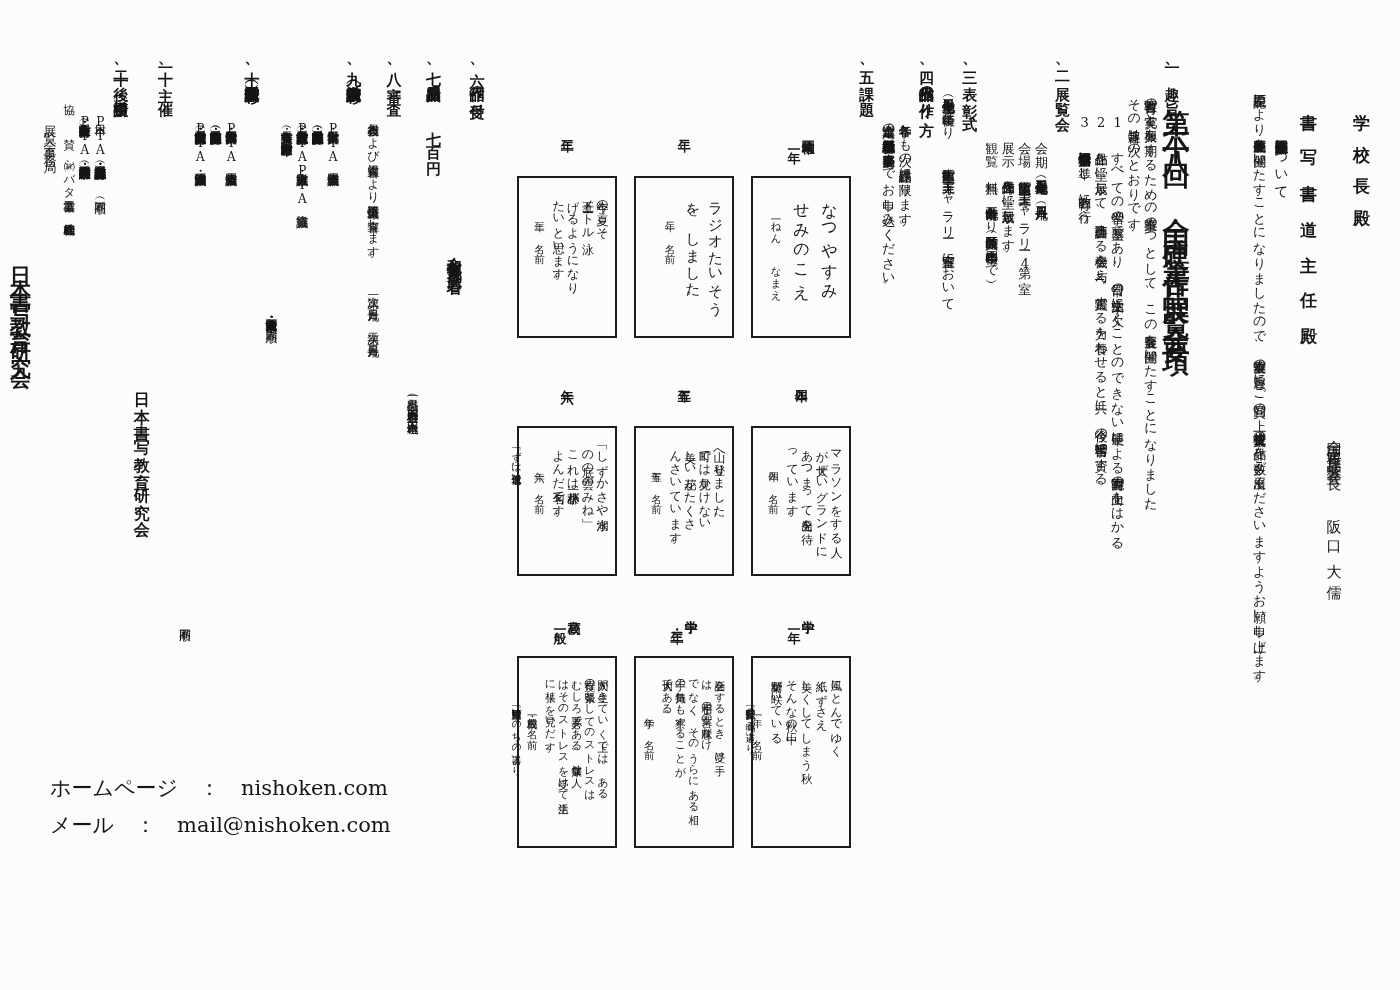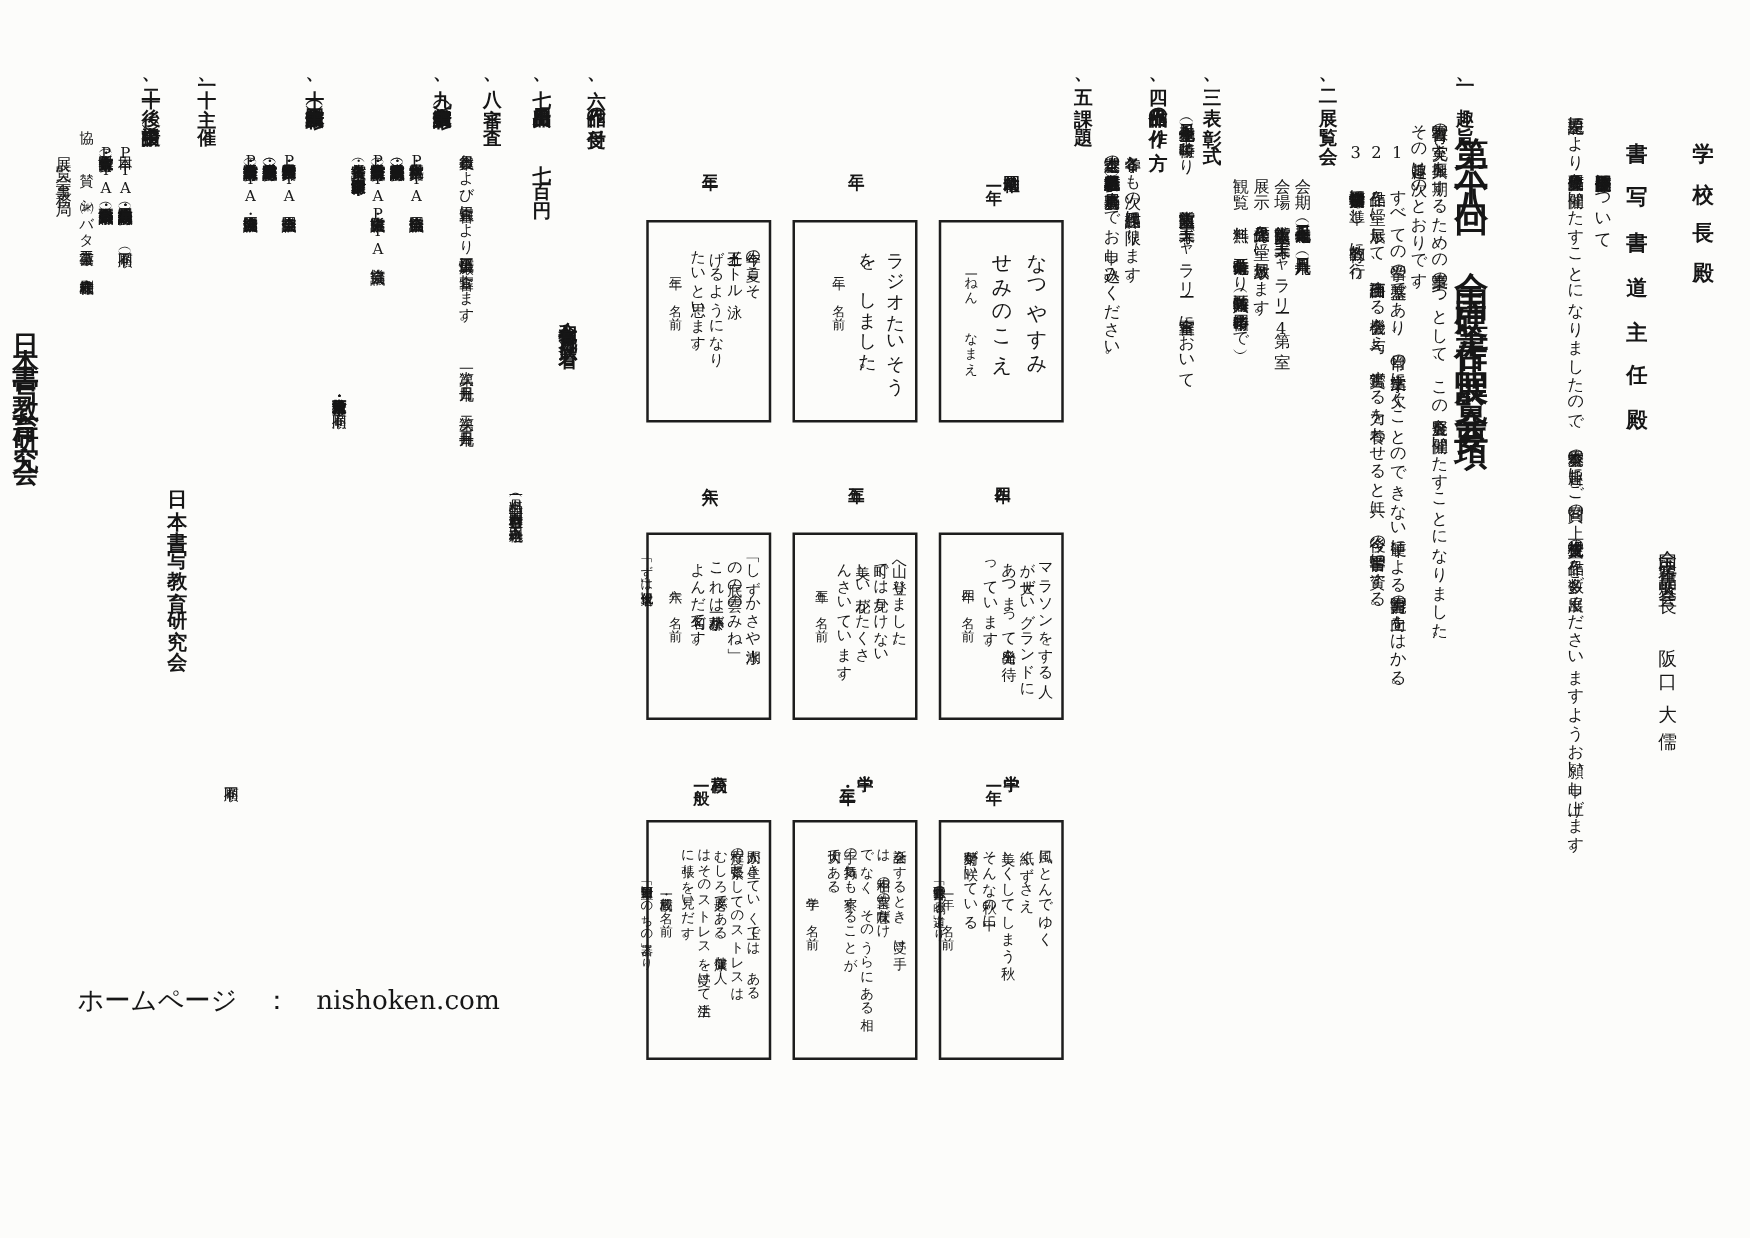--- a/index.html
+++ b/index.html
@@ -73,21 +73,21 @@
   .t-jhs1{font-size:11.5px;line-height:1.3;}
   .t-sm{font-size:10.8px;line-height:1.22;}
   .pt22{padding-top:22px;}
   .pt38{padding-top:38px;}
   .bnote,.battr{position:absolute;writing-mode:vertical-rl;text-orientation:upright;
     font-size:10px;line-height:1.1;left:-14px;}
   .bnote{top:64px;}
   .battr{top:92px;}
   
   #contact{position:absolute;left:50px;top:770px;font-size:21px;line-height:1.75;}
-  #contact p{margin:12px;}
+  #contact p{margin:0;}
 </style>
 </head>
 <body>
 
 <div id="salutations" class="v">
   <p class="salut first">学校長殿</p>
   <p class="salut second">書写書道主任殿</p>
 </div>
 <p id="sender" class="v">全国硬筆作品展覧会々長　　阪　口　大　儒</p>
 
@@ -330,13 +330,14 @@
   <div id="office">
     <p class="off-label">展覧会事務局</p>
     <p class="off-name">日本書写教育研究会</p>
 
   </div>
 
 </div>
 
 <div id="contact">
   <p>ホームページ　：　nishoken.com</p>
+  <p>メール　：　mail@nishoken.com</p>
 </div>
 
 </body></html>

